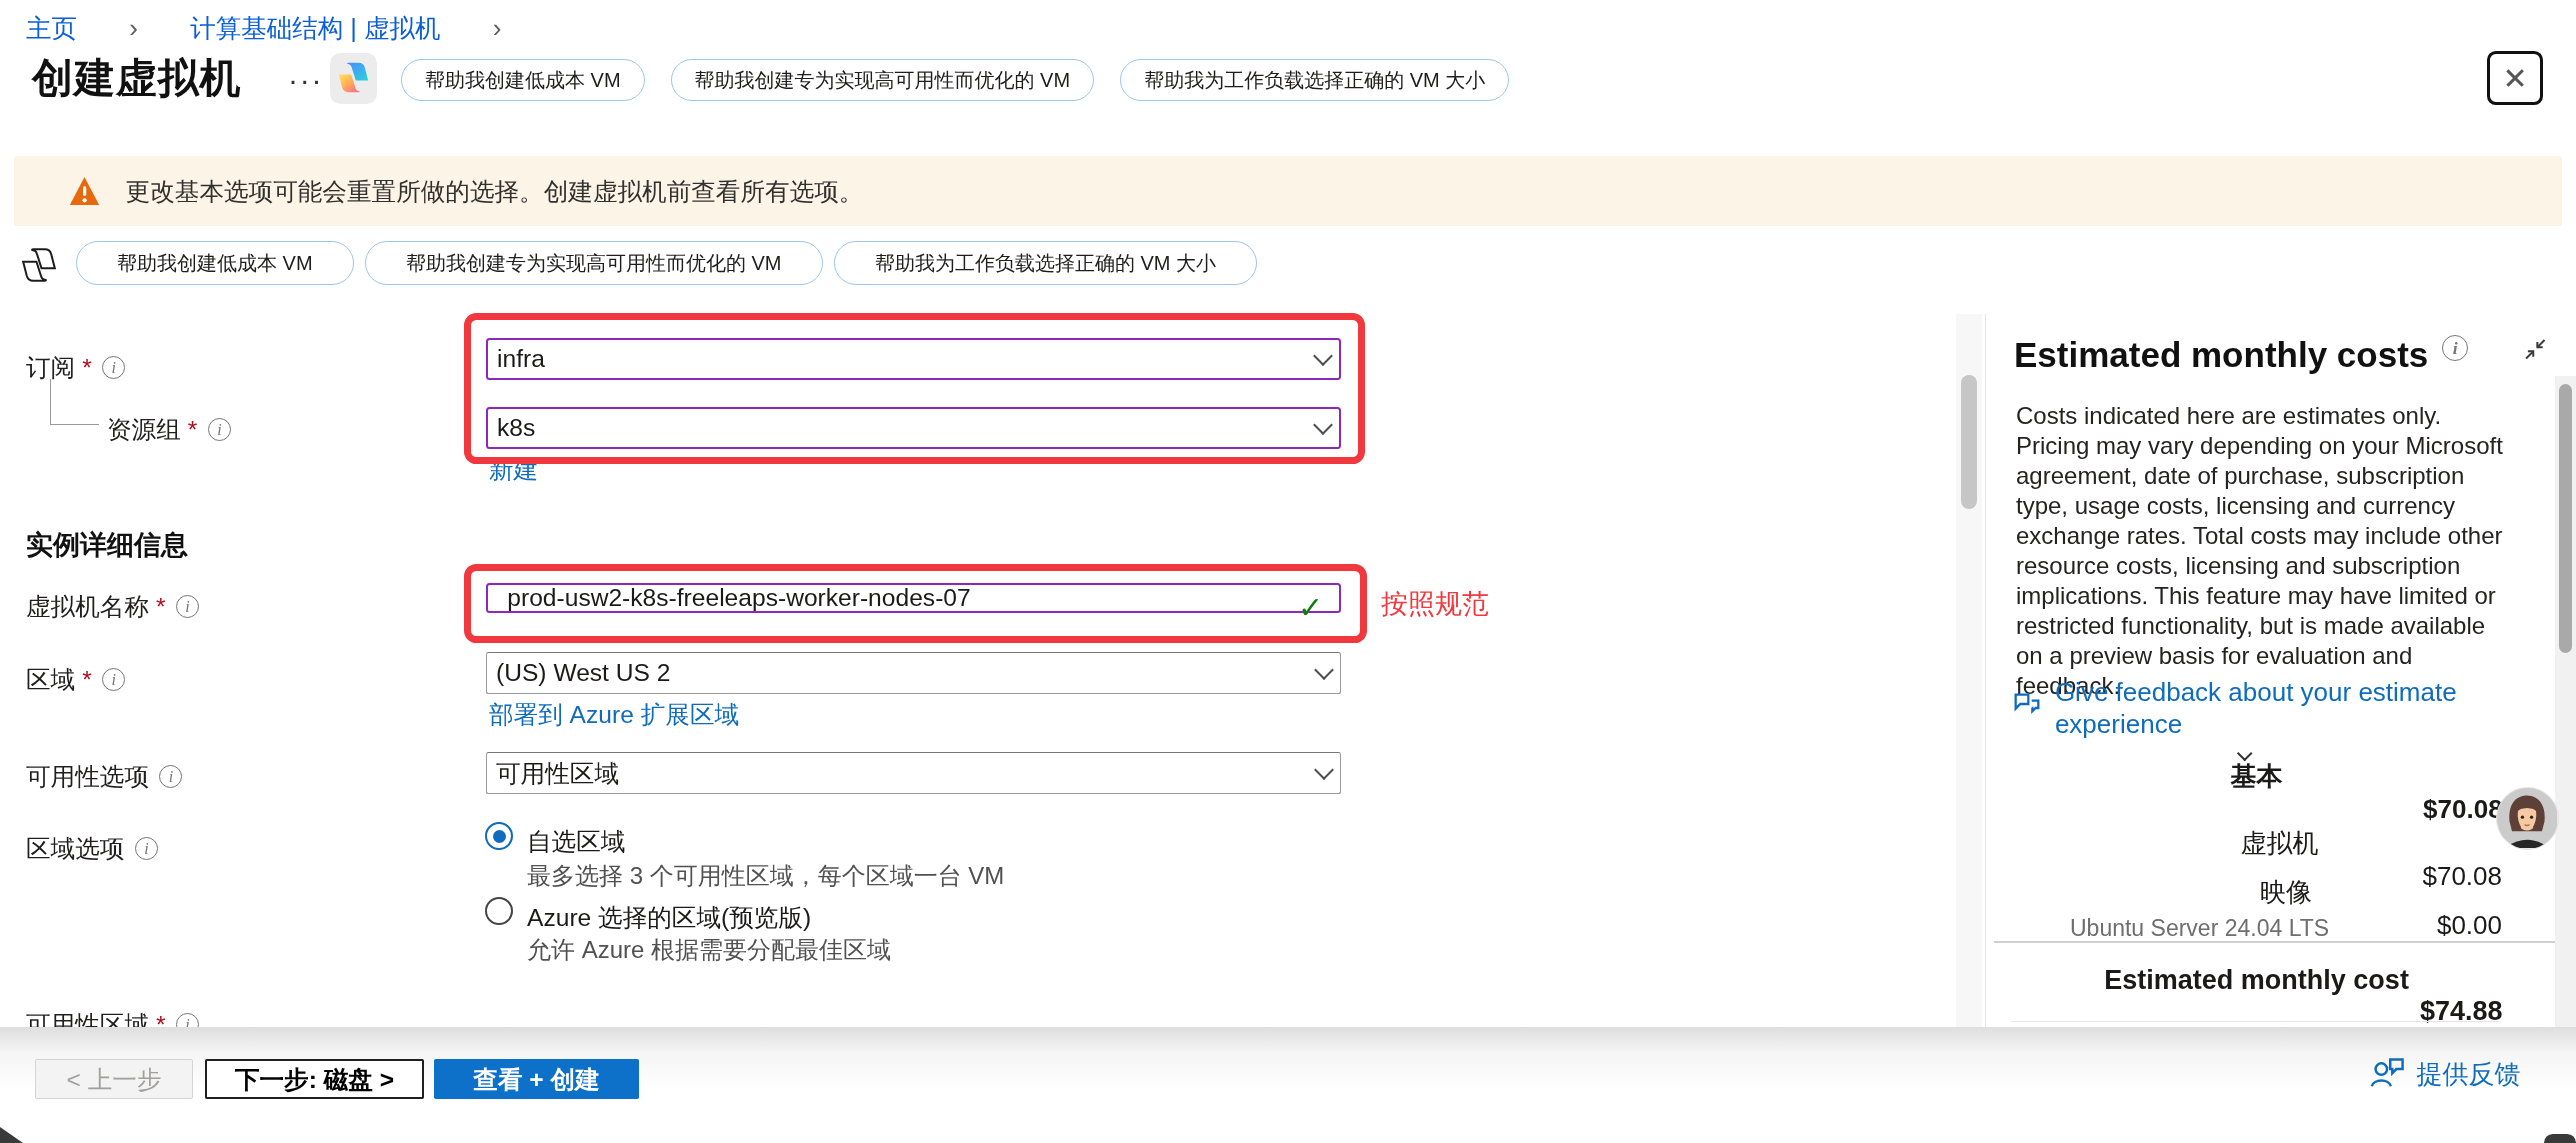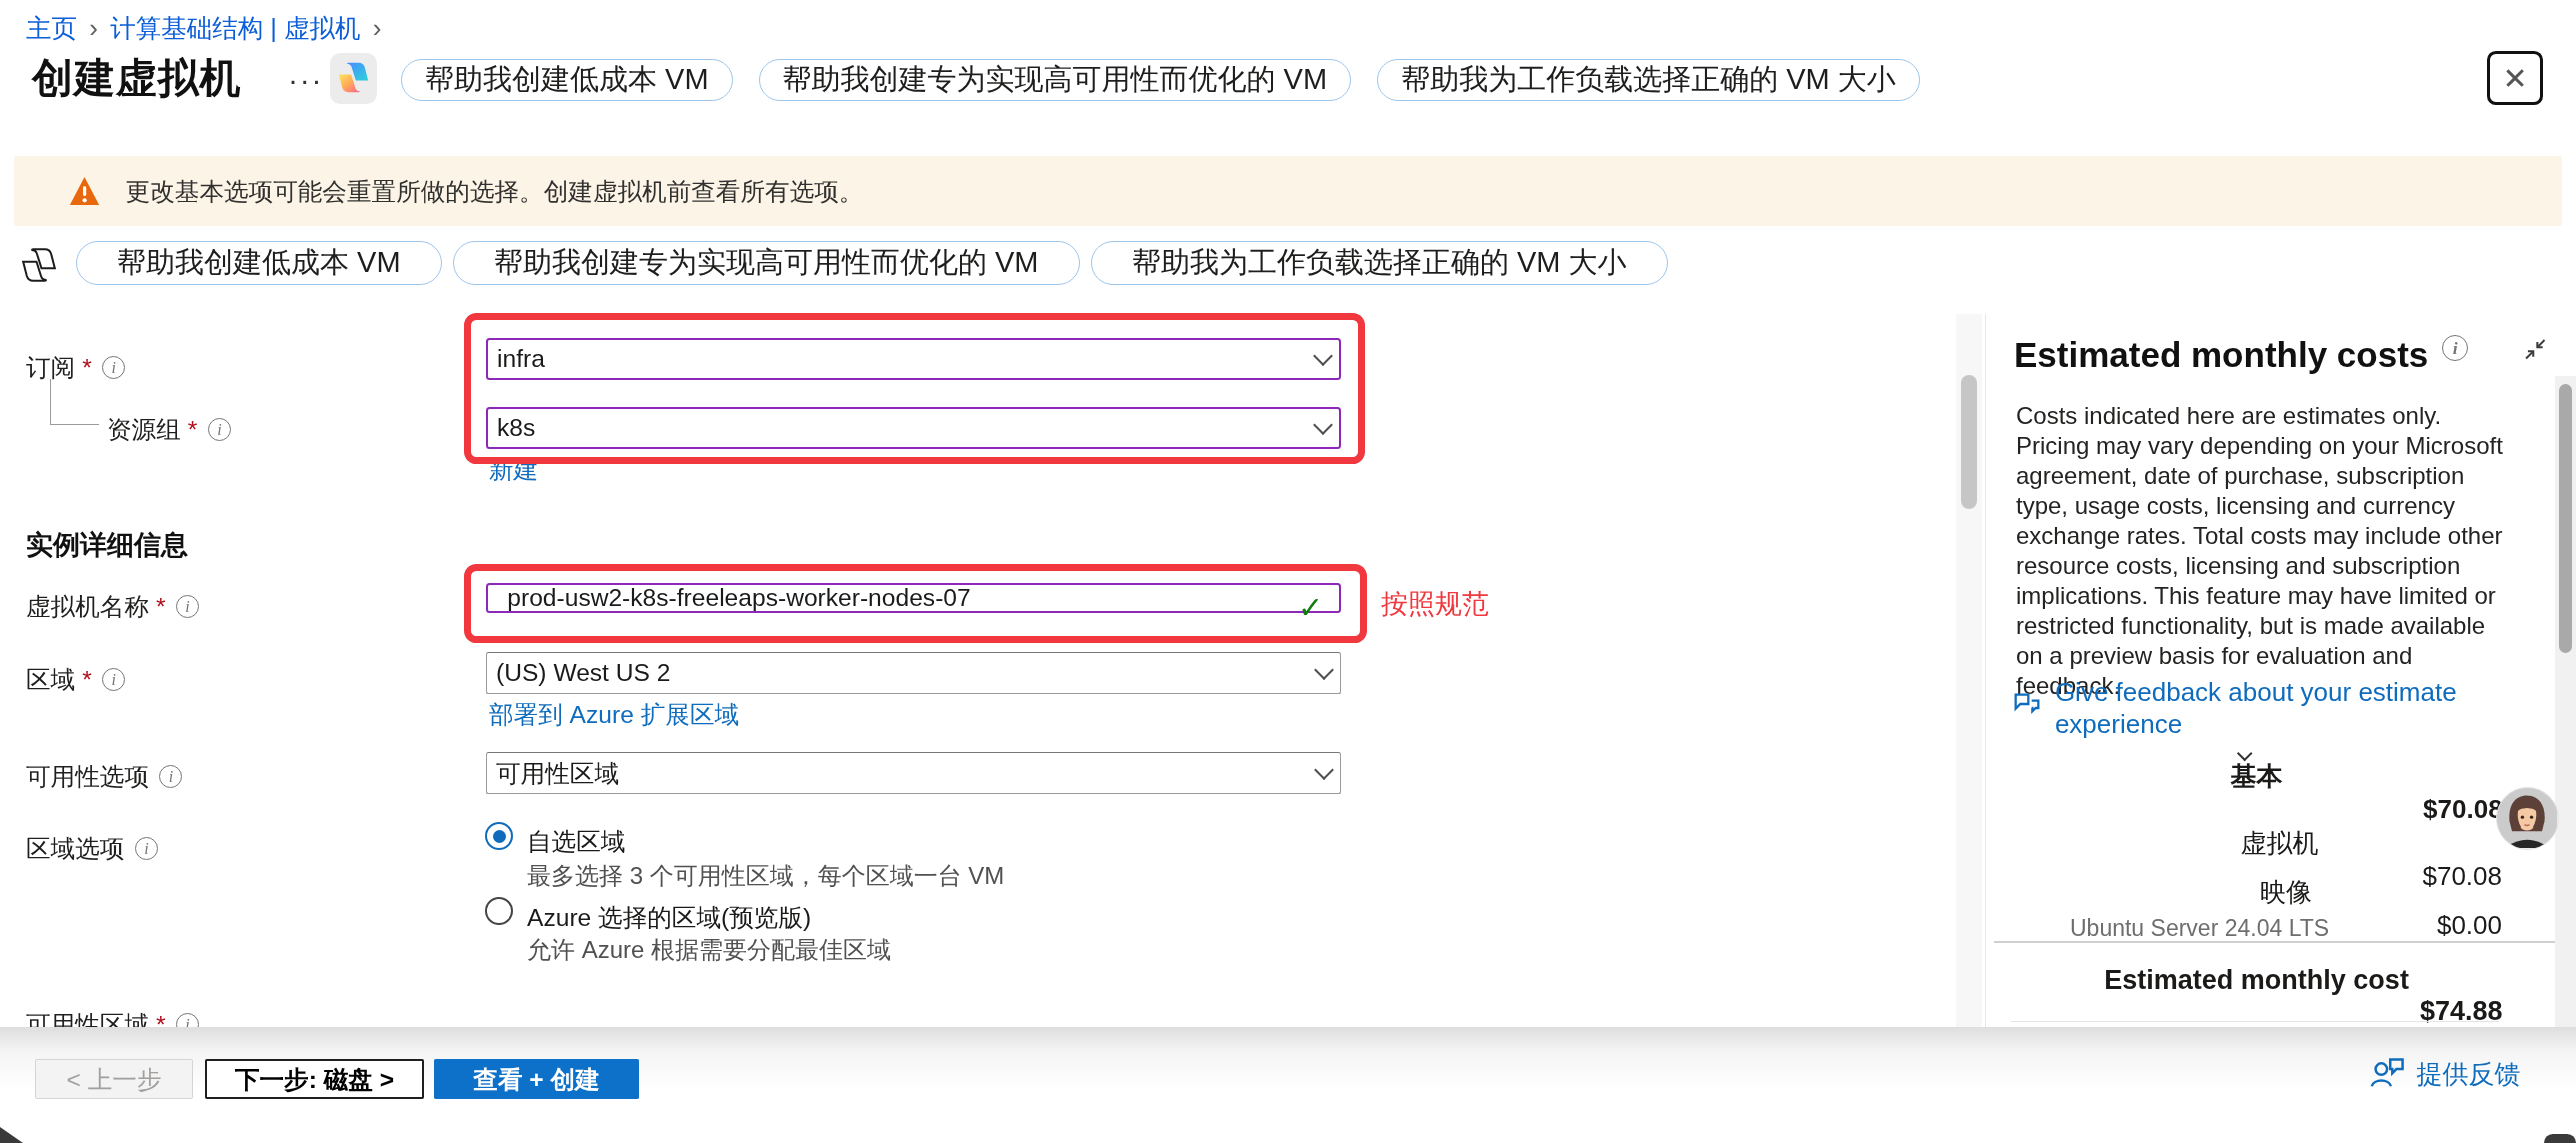--- a/index.html
+++ b/index.html
@@ -1,31 +1,31 @@
 <!DOCTYPE html>
 <html style="font-size:14px"><head>
 <meta charset="utf-8">
 <style>
   * { margin:0; padding:0; box-sizing:border-box; }
   html,body { width:2576px; height:1143px; }
   body {
     position:relative; overflow:hidden; background:#ffffff;
     font-family:"Liberation Sans","DejaVu Sans",sans-serif; color:#1b1a19;
   }
-  .abs { position:absolute; }
+  .abs { position:absolute;gap:40px; }
   
   .crumb { font-size:25.5px; color:#0b5ed7; text-decoration:none; cursor:pointer; }
   .crumb-sep { font-size:26px; color:#605e5c; margin:0 12.3px; }
   
   .page-title { font-size:41px; font-weight:700; letter-spacing:0.9px; color:#111; }
   .more-dots { font-size:30px; color:#333; letter-spacing:1.8px; }
   .copilot-tile { width:47px; height:51px; background:#ececec; border-radius:10.5px;
     display:flex; align-items:center; justify-content:center; }
   .pill { display:inline-flex; align-items:center; justify-content:center; height:42px;
-    border:1.8px solid #9cc6ee; border-radius:23px; background:#fff; font-size:29px;
+    border:1.8px solid #9cc6ee; border-radius:23px; background:#fff; font-size:20px;
     color:#1f1e1d; padding:0 23px; white-space:nowrap; cursor:pointer; }
   .pill.lg { padding:0 40px; height:44px; border-radius:24.6px; }
   .pill-row { display:flex; gap:26px; align-items:center; }
   .close-btn { width:56px; height:54px; border:3.5px solid #111; border-radius:8.8px; background:#fff;
     display:flex; align-items:center; justify-content:center; font-size:30px; color:#555; cursor:pointer; }
   
   .banner { left:14px; top:156px; width:2548px; height:70px; background:#fdf4e8; border-radius:2.6px;
     display:flex; align-items:center; padding-left:54px; gap:24.6px; }
   .banner-text { font-size:24.6px; color:#30302e; }
   

